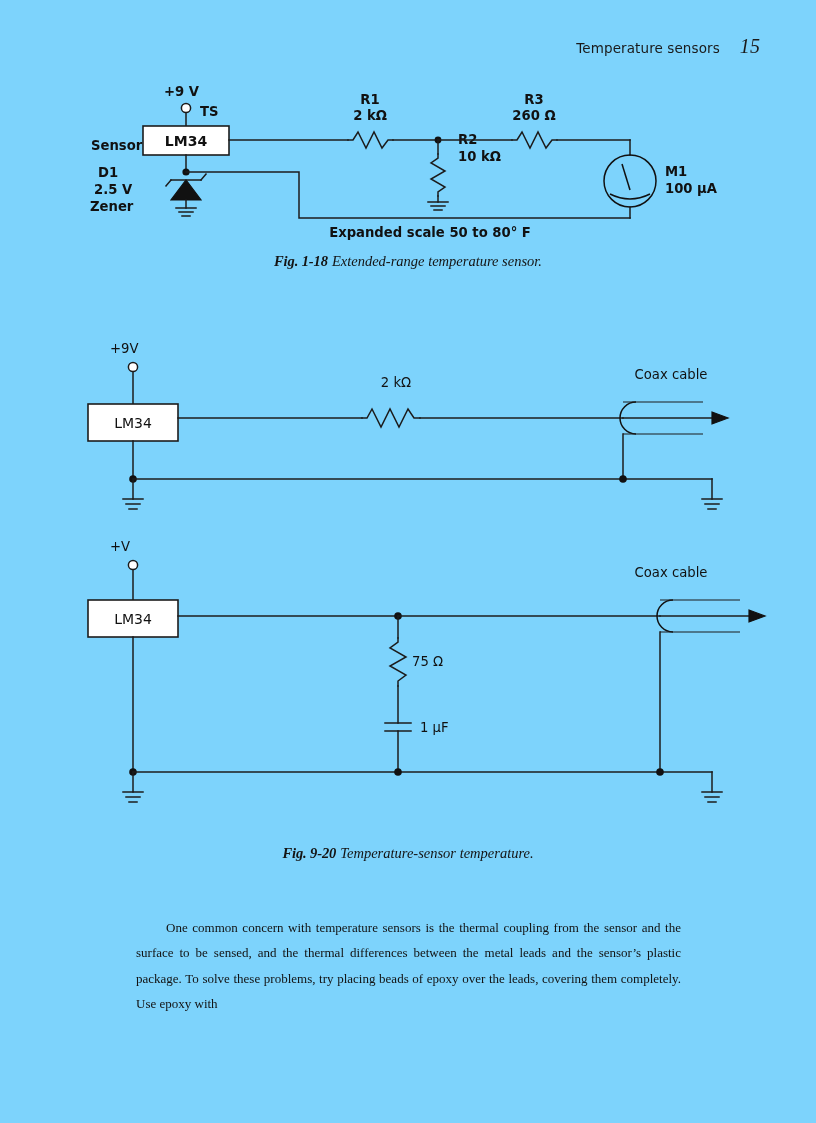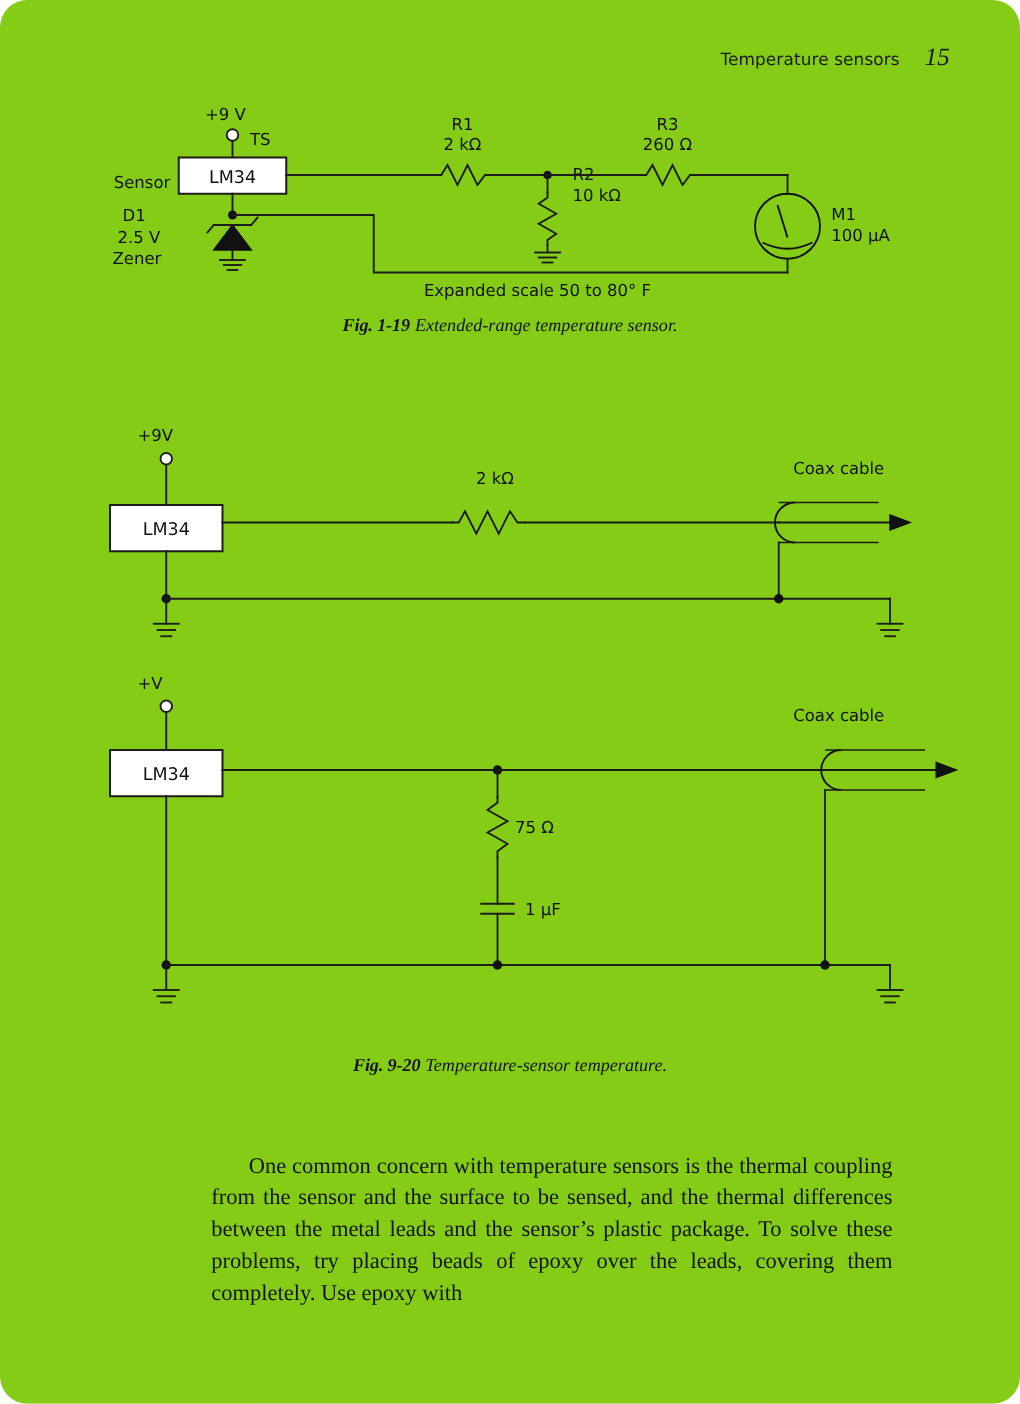--- a/index.html
+++ b/index.html
@@ -4,25 +4,24 @@
 <style>
   html, body {
     margin: 0;
     padding: 0;
     background: #ffffff;
   }
   .page {
     position: relative;
     width: 816px;
     height: 1123px;
-    background: #84cc16;
+    background: #7dd3fc;
     overflow: hidden;
     font-family: "Liberation Serif", "DejaVu Serif", serif;
     color: #111111;
-    border-radius: 22px;
   }
 
   
   .header {
     position: absolute;
     top: 35px;
     right: 56px;
     display: flex;
     align-items: baseline;
     gap: 20px;
@@ -36,21 +35,21 @@
     font-style: italic;
     font-size: 20px;
   }
 
   
   .figure {
     position: absolute;
     left: 0;
     width: 816px;
   }
-  .fig-1-19 { top: 72px;  height: 210px; }
+  .fig-1-19 { top: 72px;  height: 210px; font-weight: bold; }
   .fig-1-20 { top: 329px; height: 540px; }
 
   .svg-wrap { display: block; width: 816px; }
 
   .caption {
     position: absolute;
     width: 816px;
     text-align: center;
     font-size: 14.5px;
     color: #141414;
@@ -104,27 +103,26 @@
   .sym { stroke: #111111; stroke-width: 1.5; fill: none; }
   .sym-fill { fill: #111111; stroke: #111111; stroke-width: 1.2; }
 
   
   .body-text {
     position: absolute;
     left: 136px;
     top: 902px;
     width: 545px;
     font-family: "Liberation Serif", "DejaVu Serif", serif;
-    font-size: 18px;
+    font-size: 13px;
     line-height: 25.4px;
     text-align: justify;
     text-indent: 30px;
     color: #121212;
     hyphens: manual;
-    margin-left: 33px;
   }
 </style>
 </head>
 <body>
 
 <div class="page">
 
   <div class="header">
     <span>Temperature sensors</span>
     <span class="folio">15</span>
@@ -199,21 +197,21 @@
       <text class="lbl" x="94" y="122">2.5 V</text>
       <text class="lbl" x="90" y="139">Zener</text>
 
       <polyline class="wire" points="186,100 299,100 299,146 630,146"></polyline>
 
       <text class="lbl" x="430" y="165" text-anchor="middle">Expanded scale 50 to 80° F</text>
     </svg>
   </div>
 
   <div class="caption cap-1-19">
-    <span class="fig-num">Fig. 1-19</span><span class="fig-title">Extended-range temperature sensor.</span>
+    <span class="fig-num">Fig. 1-18</span><span class="fig-title">Extended-range temperature sensor.</span>
   </div>
 
   <div class="figure fig-1-20">
     <svg class="svg-wrap" viewBox="0 0 816 500" width="816" height="500">
 
       <text class="lbl" x="110" y="24">+9V</text>
       <circle class="term" cx="133" cy="38" r="4.6"></circle>
       <line class="wire" x1="133" y1="43" x2="133" y2="75"></line>
 
       <rect class="box" x="88" y="75" width="90" height="37"></rect>

